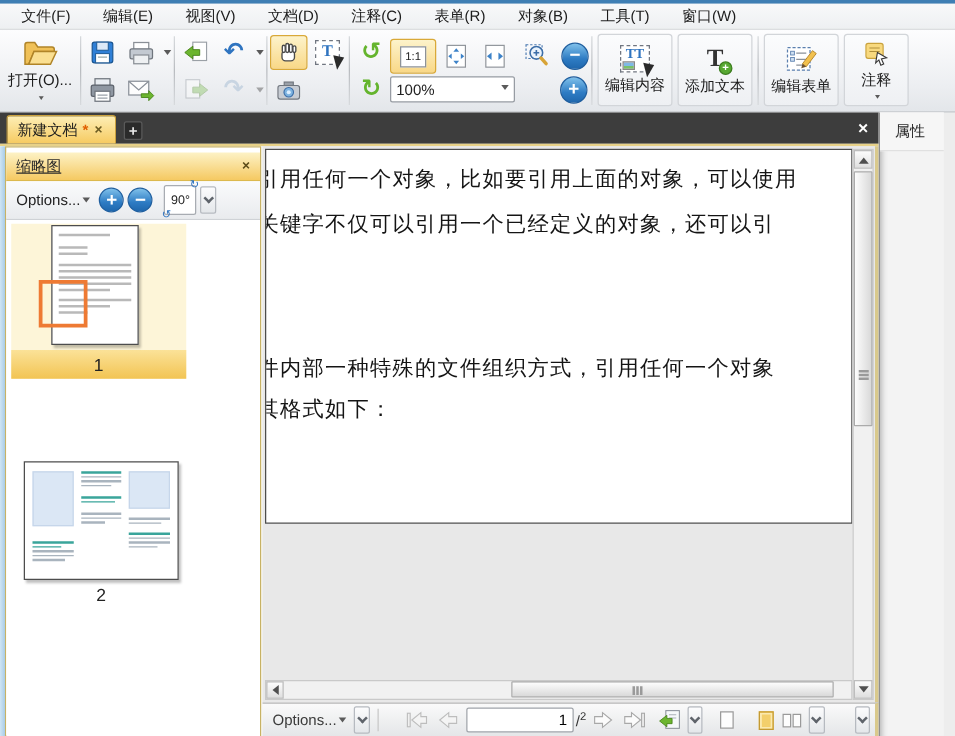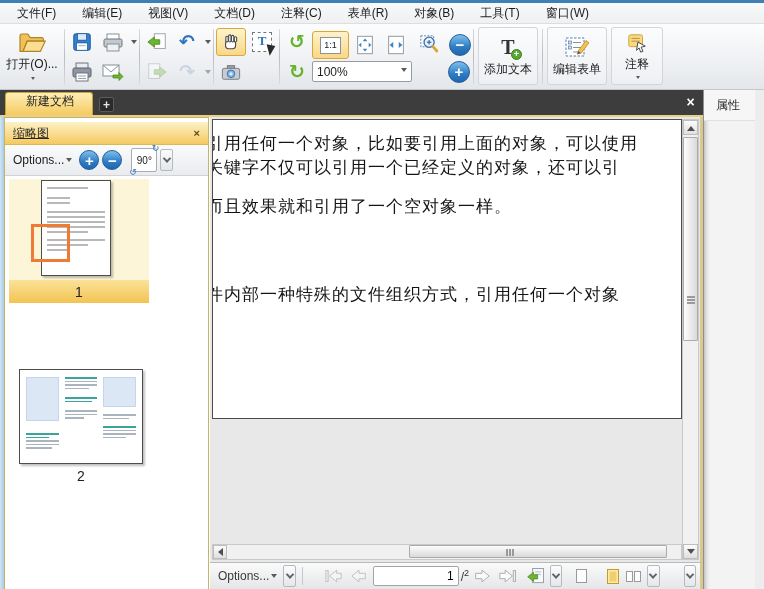--- a/index.html
+++ b/index.html
@@ -60,21 +60,21 @@
                      background:#57a832; color:#fff; border:1px solid #3c7d1f; font-size:9px; font-weight:bold;
                      display:flex; align-items:center; justify-content:center; line-height:1; }
   .chevbtn { width:13px; height:22px; border:1px solid #b6bac0; border-radius:2px;
              background:linear-gradient(#fcfcfd,#e4e7ea); display:flex; align-items:center; justify-content:center; }
   .chev { width:6px; height:6px; border-right:2px solid #5f6warm; border-right:2px solid #5f646b; border-bottom:2px solid #5f646b; transform:rotate(45deg) translate(-1px,-1px); }
 
   
   .tabbar { position:absolute; left:0; top:90px; width:703px; height:25px; background:#3d3d3d; display:flex; align-items:flex-end; }
   .tab-active { margin-left:5px; height:23px; min-width:88px; padding:0 6px 0 8px; border-radius:3px 3px 0 0;
                 background:linear-gradient(#fdeeb5,#f6ca60); display:flex; align-items:center; gap:4px;
-                border:1px solid #caa13d; border-bottom:none;flex-direction:column; }
+                border:1px solid #caa13d; border-bottom:none; }
   .tab-active .ttitle { color:#1c1c1c; }
   .tab-active .mod { color:#e05f00; font-weight:bold; }
   .tab-x { color:#6b5b22; font-size:11px; font-weight:bold; line-height:1; padding:0 1px; }
   .tab-plus { margin-left:6px; margin-bottom:3px; width:15px; height:15px; background:#2b2b2b; border:1px solid #5a5a5a;
               border-radius:2px; color:#e8e8e8; font-size:12px; font-weight:bold; display:flex; align-items:center;
               justify-content:center; line-height:1; }
   .tabbar-close { position:absolute; right:4px; top:3px; width:17px; height:18px; color:#fff; font-size:14px;
                   font-weight:bold; display:flex; align-items:center; justify-content:center; }
   .yellowline { position:absolute; left:0; top:115px; width:703px; height:2px; background:#e7d188; }
 
@@ -387,20 +387,28 @@
       </div>
       <div class="trow" style="justify-content:center;">
         <div class="circlebtn" style="margin-left:32px;">
           <span>+</span>
         </div>
       </div>
     </div>
 
     <div class="vsep"></div>
 
+    <div class="bigbtn">
+      <span class="iconTT">
+        <span class="ttchar">TT</span>
+        <span class="pic"></span>
+        <span class="cursor-arrow"></span>
+      </span>
+      <span class="blabel">编辑内容</span>
+    </div>
 
     <div class="bigbtn">
       <span class="iconT-add">
         <span class="bigT">T</span>
         <span class="plus">+</span>
       </span>
       <span class="blabel">添加文本</span>
     </div>
 
     <div class="vsep"></div>
@@ -542,23 +550,23 @@
           <span>2</span>
         </div>
 
       </div>
     </div>
   </div>
 
   <div class="docwrap">
     <div class="page">
       <div class="docline" style="top:12px;">引用任何一个对象，比如要引用上面的对象，可以使用</div>
-      <div class="docline" style="top:36px;">关键字不仅可以引用一个已经定义的对象，还可以引</div>
-      <div class="docline" style="top:75px;">而且效果就和引用了一个空对象一样。</div>
+      <div class="docline" style="top:48px;">关键字不仅可以引用一个已经定义的对象，还可以引</div>
       <div class="docline" style="top:163px;">件内部一种特殊的文件组织方式，引用任何一个对象</div>
+      <div class="docline" style="top:196px;">其格式如下：</div>
       <div class="docline" style="top:321px; left:34px;">f</div>
       <div class="stray" style="left:418px; top:393px;">/</div>
     </div>
 
     <div class="vscroll">
       <div class="sbtn">
           <span class="arr-up"></span>
         </div>
       <div class="vthumb">
         <span class="vgrip"></span>

